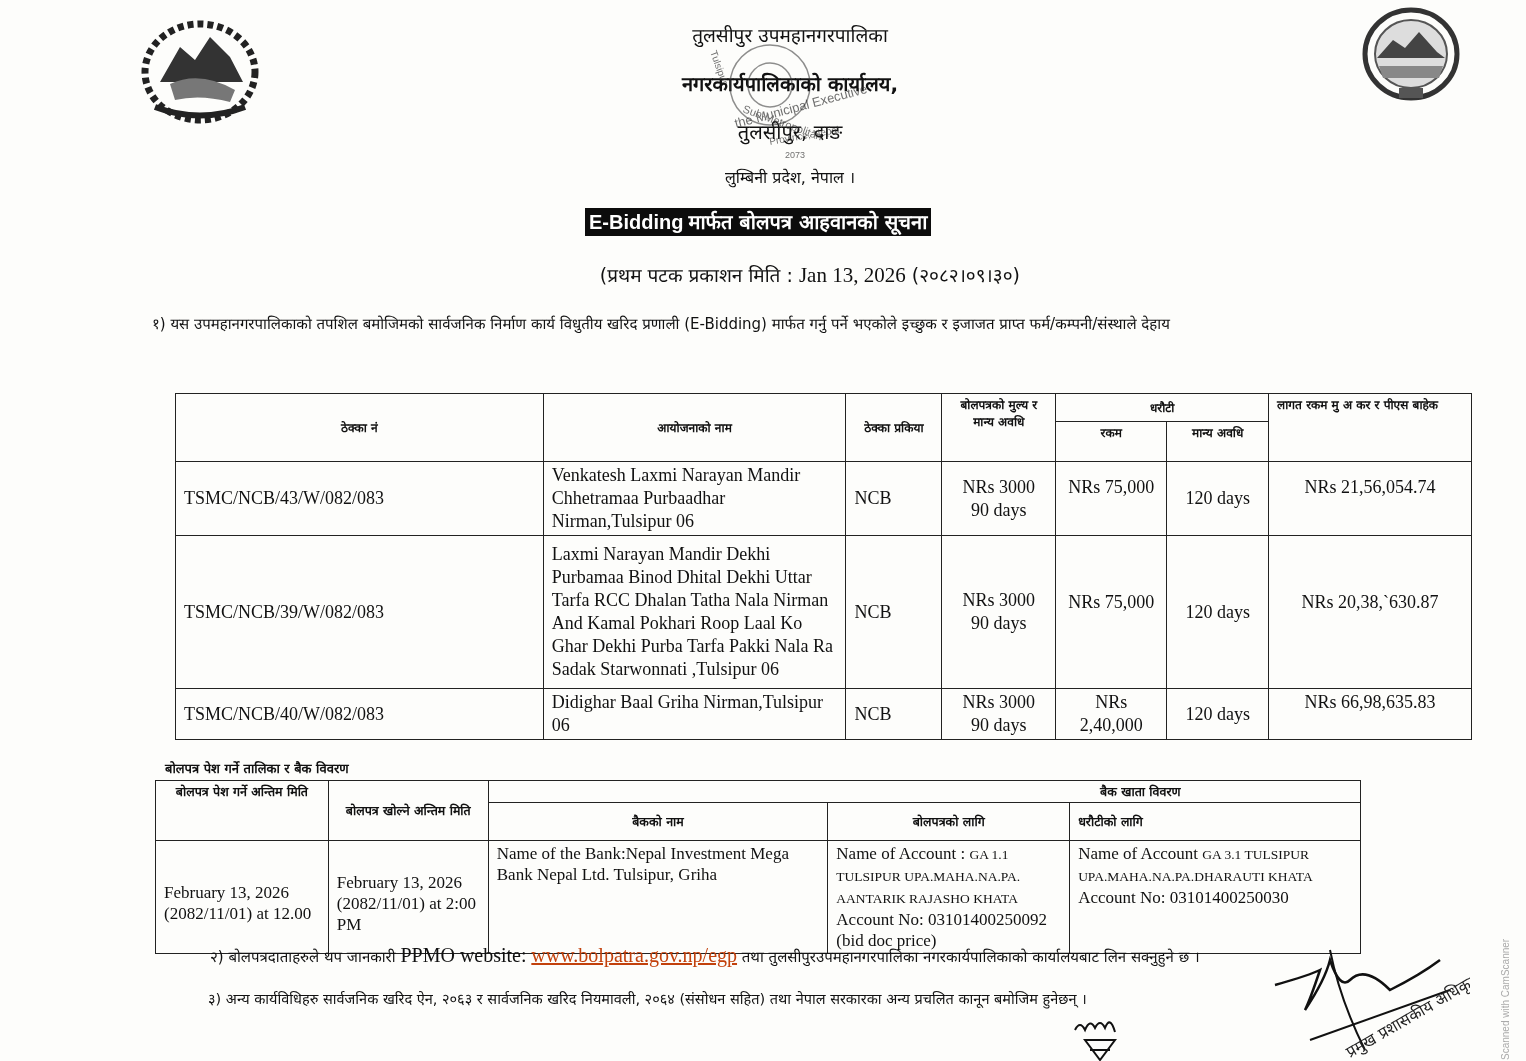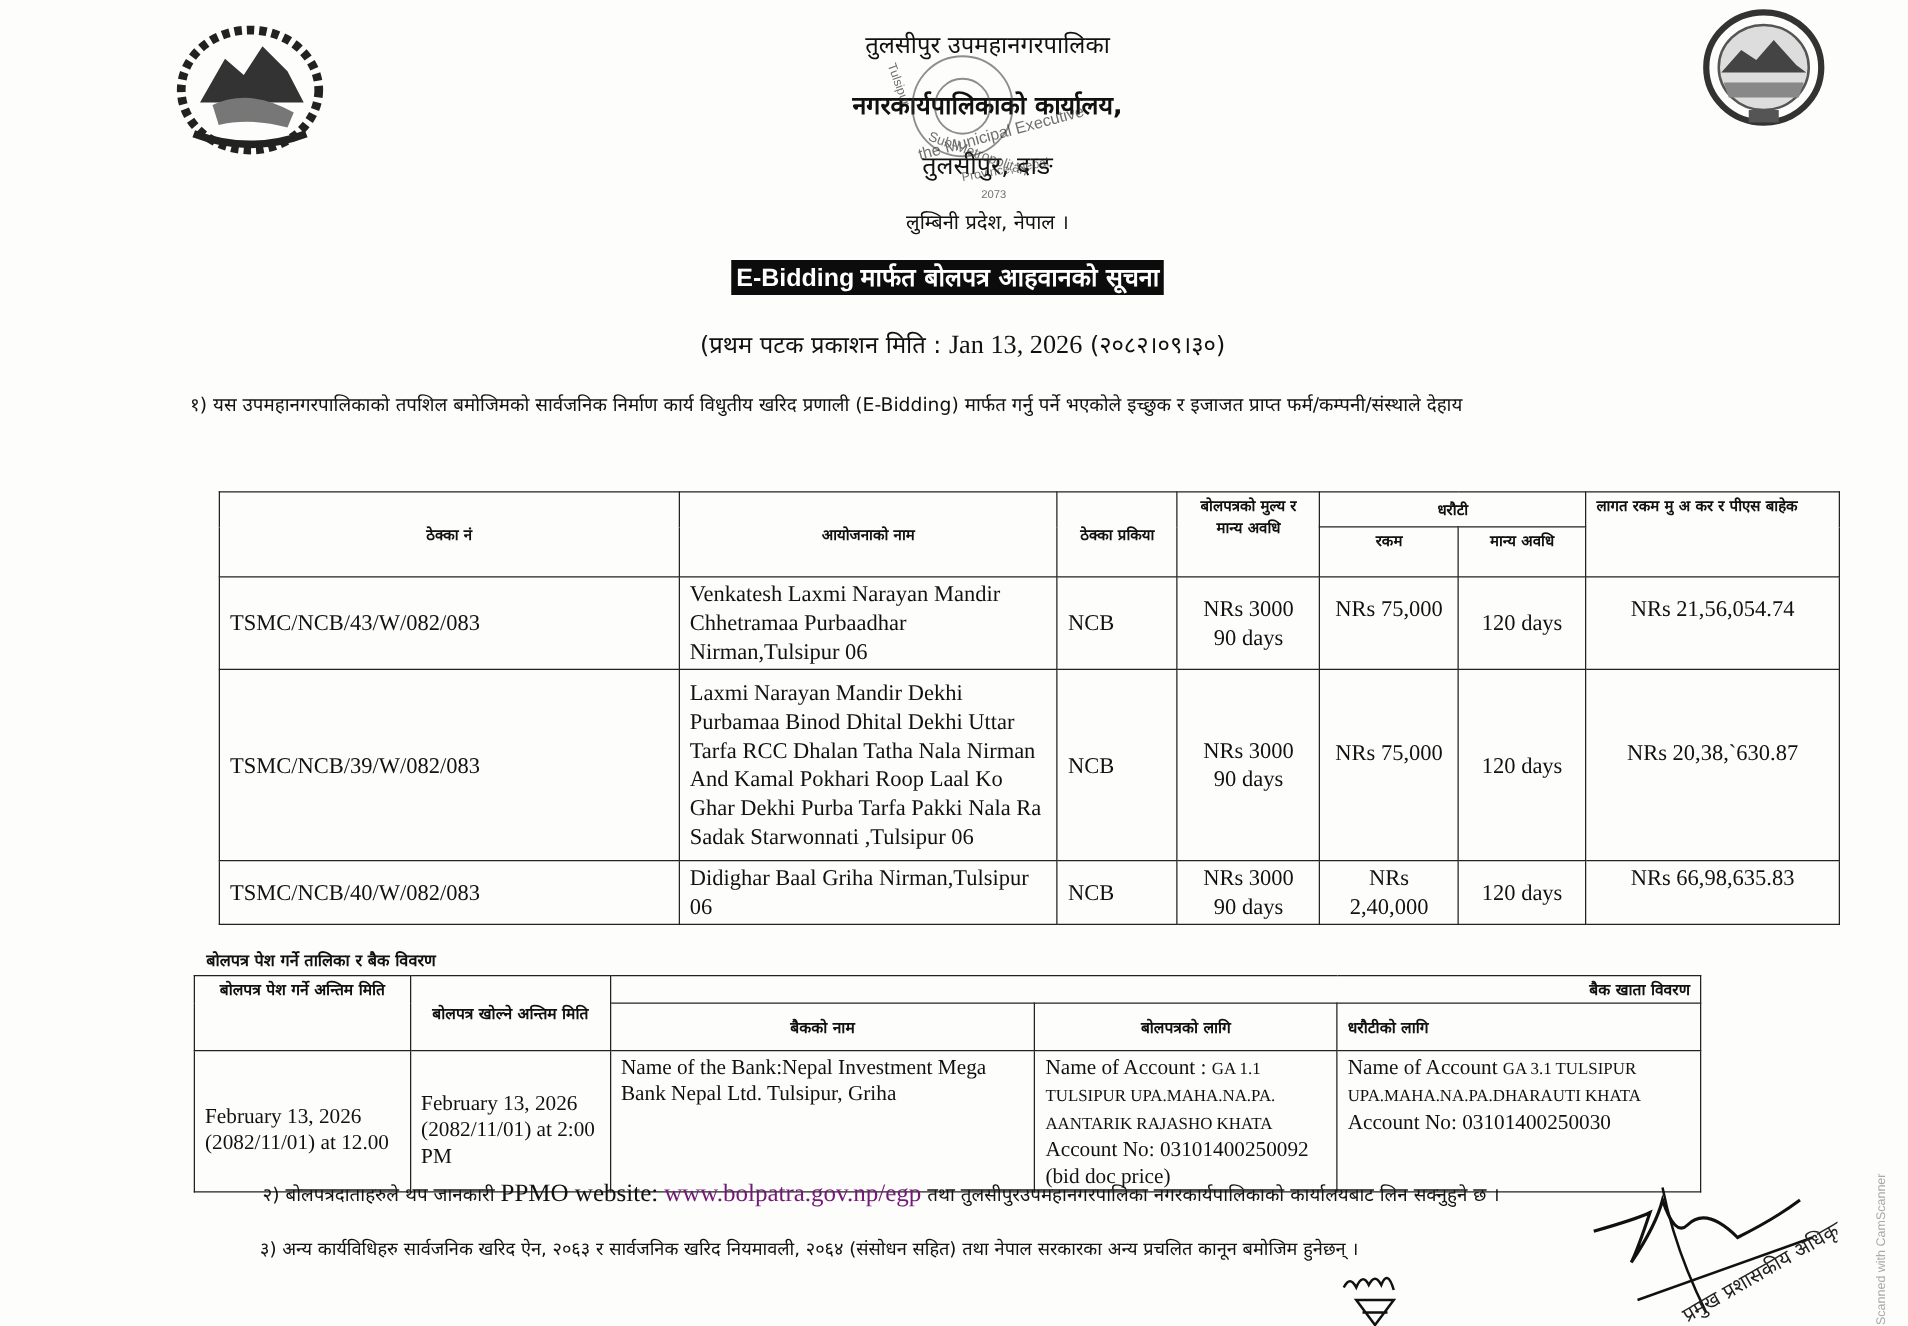--- a/index.html
+++ b/index.html
@@ -15,39 +15,39 @@
   .hdr { left:580px; width:420px; text-align:center; }
   .h1 { top:22px; font-size:19px; }
   .h2 { top:70px; font-size:20px; font-weight:bold; }
   .h3 { top:118px; font-size:20px; font-weight:normal; }
   .h4 { top:166px; font-size:16px; }
   .stamp { left:650px; top:30px; width:260px; height:130px; pointer-events:none; }
   .title-box {
     left:585px; top:208px; height:28px; background:#0c0c0c; color:#fff;
     padding:0 4px; font-size:20px; font-weight:bold; line-height:28px; white-space:nowrap;
   }
-  .pubdate { left:560px; top:262px; width:460px; text-align:left; font-size:19px; }
+  .pubdate { left:560px; top:262px; width:460px; text-align:right; font-size:19px; }
   .pubdate .d { font-family:"Liberation Serif",serif; font-size:21px; }
   .para1 { left:152px; top:310px; width:1300px; font-size:15px; line-height:29px; }
   .para1 .l2 { padding-left:30px; }
   table { border-collapse:collapse; }
   .t1 { position:absolute; left:175px; top:393px; width:1297px; }
   .t1 td, .t1 th { border:1.5px solid #222; padding:2px 8px; vertical-align:middle; }
   .t1 th { font-family:"DejaVu Sans",sans-serif; font-size:12px; font-weight:bold; }
   .t1 td { font-size:18px; line-height:23px; }
   .c { text-align:center; }
   .sub2 { left:165px; top:759px; font-size:13px; font-weight:bold; }
   .t2 { position:absolute; left:155px; top:780px; width:1206px; }
   .t2 td, .t2 th { border:1.5px solid #222; padding:2px 8px; }
   .t2 th { font-family:"DejaVu Sans",sans-serif; font-size:12.5px; font-weight:bold; }
   .t2 td { font-size:17px; line-height:21px; vertical-align:top; }
   .small-caps { font-size:13.5px; }
   .note2 { left:210px; top:944px; font-size:15px; white-space:nowrap; }
   .note2 .en { font-family:"Liberation Serif",serif; font-size:20px;text-align:right; }
-  .note2 a { color:#701a75; }
+  .note2 a { color:#c2410c; text-decoration:underline; }
   .note3 { left:208px; top:988px; font-size:14.5px; white-space:nowrap; }
   .sig { left:1270px; top:930px; width:200px; height:131px; pointer-events:none; }
   .sig2 { left:1070px; top:1010px; width:70px; height:51px; pointer-events:none; }
   .camscan { left:1500px; top:910px; width:16px; height:150px; writing-mode:vertical-rl; transform:rotate(180deg);
     font-family:"Liberation Sans",sans-serif; font-size:10px; color:#aaa; }
 </style>
 </head>
 <body>
 
 <svg class="abs emblem-left" viewBox="0 0 130 118">
@@ -167,21 +167,21 @@
     <col style="width:173px">
       <col style="width:160px">
       <col style="width:340px">
       <col style="width:242px">
       <col style="width:291px">
   </colgroup>
   <tbody>
       <tr style="height:22px">
     <th rowspan="2" class="c" style="vertical-align:top">बोलपत्र पेश गर्ने अन्तिम मिति</th>
     <th rowspan="2" class="c">बोलपत्र खोल्ने अन्तिम मिति</th>
-    <th colspan="3" style="text-align:right;padding-left:440px">बैक खाता विवरण</th>
+    <th colspan="3" style="text-align:center;padding-left:440px">बैक खाता विवरण</th>
   </tr>
   <tr style="height:38px">
     <th class="c">बैकको नाम</th>
     <th class="c">बोलपत्रको लागि</th>
     <th style="text-align:left">धरौटीको लागि</th>
   </tr>
   <tr style="height:97px">
     <td style="vertical-align:middle;padding-top:14px">February 13, 2026 (2082/11/01) at 12.00</td>
     <td style="vertical-align:middle;padding-top:14px">February 13, 2026 (2082/11/01) at 2:00 PM</td>
     <td>Name of the Bank:Nepal Investment Mega Bank Nepal Ltd. Tulsipur,  Griha</td>

